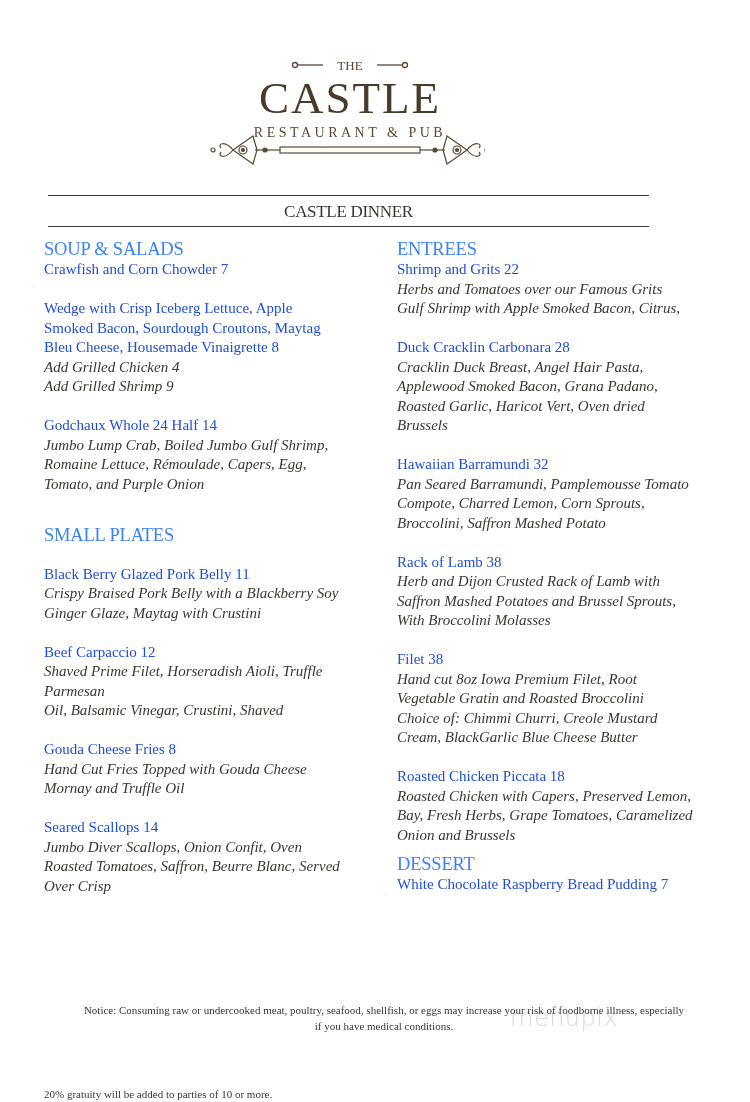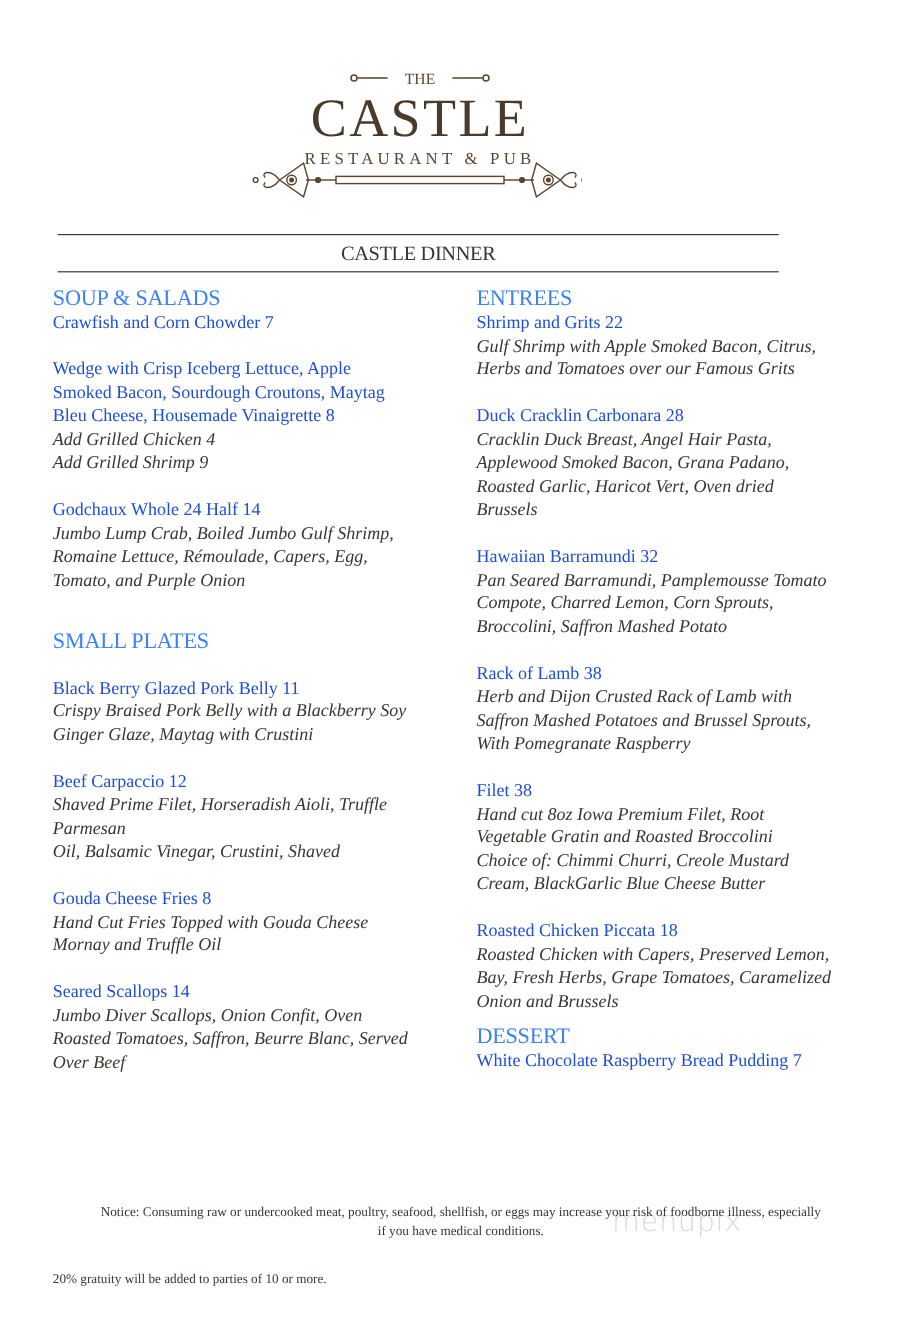--- a/index.html
+++ b/index.html
@@ -12,21 +12,21 @@
            font-family:"Liberation Serif",serif; font-size:17px; letter-spacing:-0.3px; color:#3a342c; }
   .col { position:absolute; top:238px; font-family:"Liberation Serif",serif; }
   .col.left { left:44px; width:330px; }
   .col.right { left:397px; width:340px; }
   .sec { font-size:18.5px; line-height:22px; color:#3b82f6; letter-spacing:-0.2px; }
   .name { font-size:15px; line-height:19.5px; color:#1d4ed8; }
   .desc { font-size:15px; line-height:19.5px; font-style:italic; color:#3b3630; }
   .item { margin-bottom:19.5px; }
   .notice { position:absolute; left:44px; top:1002px; width:680px; font-family:"Liberation Serif",serif;
             font-size:11px; line-height:16px; color:#3b3630;text-align:center; }
-  .gratuity { position:absolute; left:44px; top:1060px; font-family:"Liberation Serif",serif;
+  .gratuity { position:absolute; left:44px; top:1088px; font-family:"Liberation Serif",serif;
               font-size:11px; color:#3b3630; }
   .watermark { position:absolute; left:510px; top:1004px; font-family:"DejaVu Sans",sans-serif;
                font-size:24px; color:#d9d9d9; letter-spacing:0.5px; font-weight:300; }
 </style>
 </head>
 <body>
 
 <div class="logo">
   <svg width="280" height="135" viewBox="0 0 280 135">
     <g stroke="#5b4632" fill="none" stroke-width="1.3">
@@ -95,49 +95,49 @@
   </div>
   <div class="item">
     <div class="name">Gouda Cheese Fries 8</div>
     <div class="desc">Hand Cut Fries Topped with Gouda Cheese</div>
     <div class="desc">Mornay and Truffle Oil</div>
   </div>
   <div class="item">
     <div class="name">Seared Scallops 14</div>
     <div class="desc">Jumbo Diver Scallops, Onion Confit, Oven</div>
     <div class="desc">Roasted Tomatoes, Saffron, Beurre Blanc, Served</div>
-    <div class="desc">Over Beef</div>
+    <div class="desc">Over Crisp</div>
   </div>
 </div>
 
 <div class="col right">
   <div class="sec">ENTREES</div>
   <div class="item">
     <div class="name">Shrimp and Grits 22</div>
+    <div class="desc">Herbs and Tomatoes over our Famous Grits</div>
     <div class="desc">Gulf Shrimp with Apple Smoked Bacon, Citrus,</div>
-    <div class="desc">Herbs and Tomatoes over our Famous Grits</div>
   </div>
   <div class="item">
     <div class="name">Duck Cracklin Carbonara 28</div>
     <div class="desc">Cracklin Duck Breast, Angel Hair Pasta,</div>
     <div class="desc">Applewood Smoked Bacon, Grana Padano,</div>
     <div class="desc">Roasted Garlic, Haricot Vert, Oven dried</div>
     <div class="desc">Brussels</div>
   </div>
   <div class="item">
     <div class="name">Hawaiian Barramundi 32</div>
     <div class="desc">Pan Seared Barramundi, Pamplemousse Tomato</div>
     <div class="desc">Compote, Charred Lemon, Corn Sprouts,</div>
     <div class="desc">Broccolini,  Saffron Mashed Potato</div>
   </div>
   <div class="item">
     <div class="name">Rack of Lamb 38</div>
     <div class="desc">Herb and Dijon Crusted Rack of Lamb with</div>
     <div class="desc">Saffron Mashed Potatoes and Brussel Sprouts,</div>
-    <div class="desc">With Pomegranate Raspberry</div>
+    <div class="desc">With Broccolini Molasses</div>
   </div>
   <div class="item">
     <div class="name">Filet 38</div>
     <div class="desc">Hand cut 8oz Iowa Premium Filet, Root</div>
     <div class="desc">Vegetable Gratin and Roasted Broccolini</div>
     <div class="desc">Choice of: Chimmi Churri, Creole Mustard</div>
     <div class="desc">Cream, BlackGarlic Blue Cheese Butter</div>
   </div>
   <div class="item" style="margin-bottom:8px;">
     <div class="name">Roasted Chicken Piccata 18</div>

